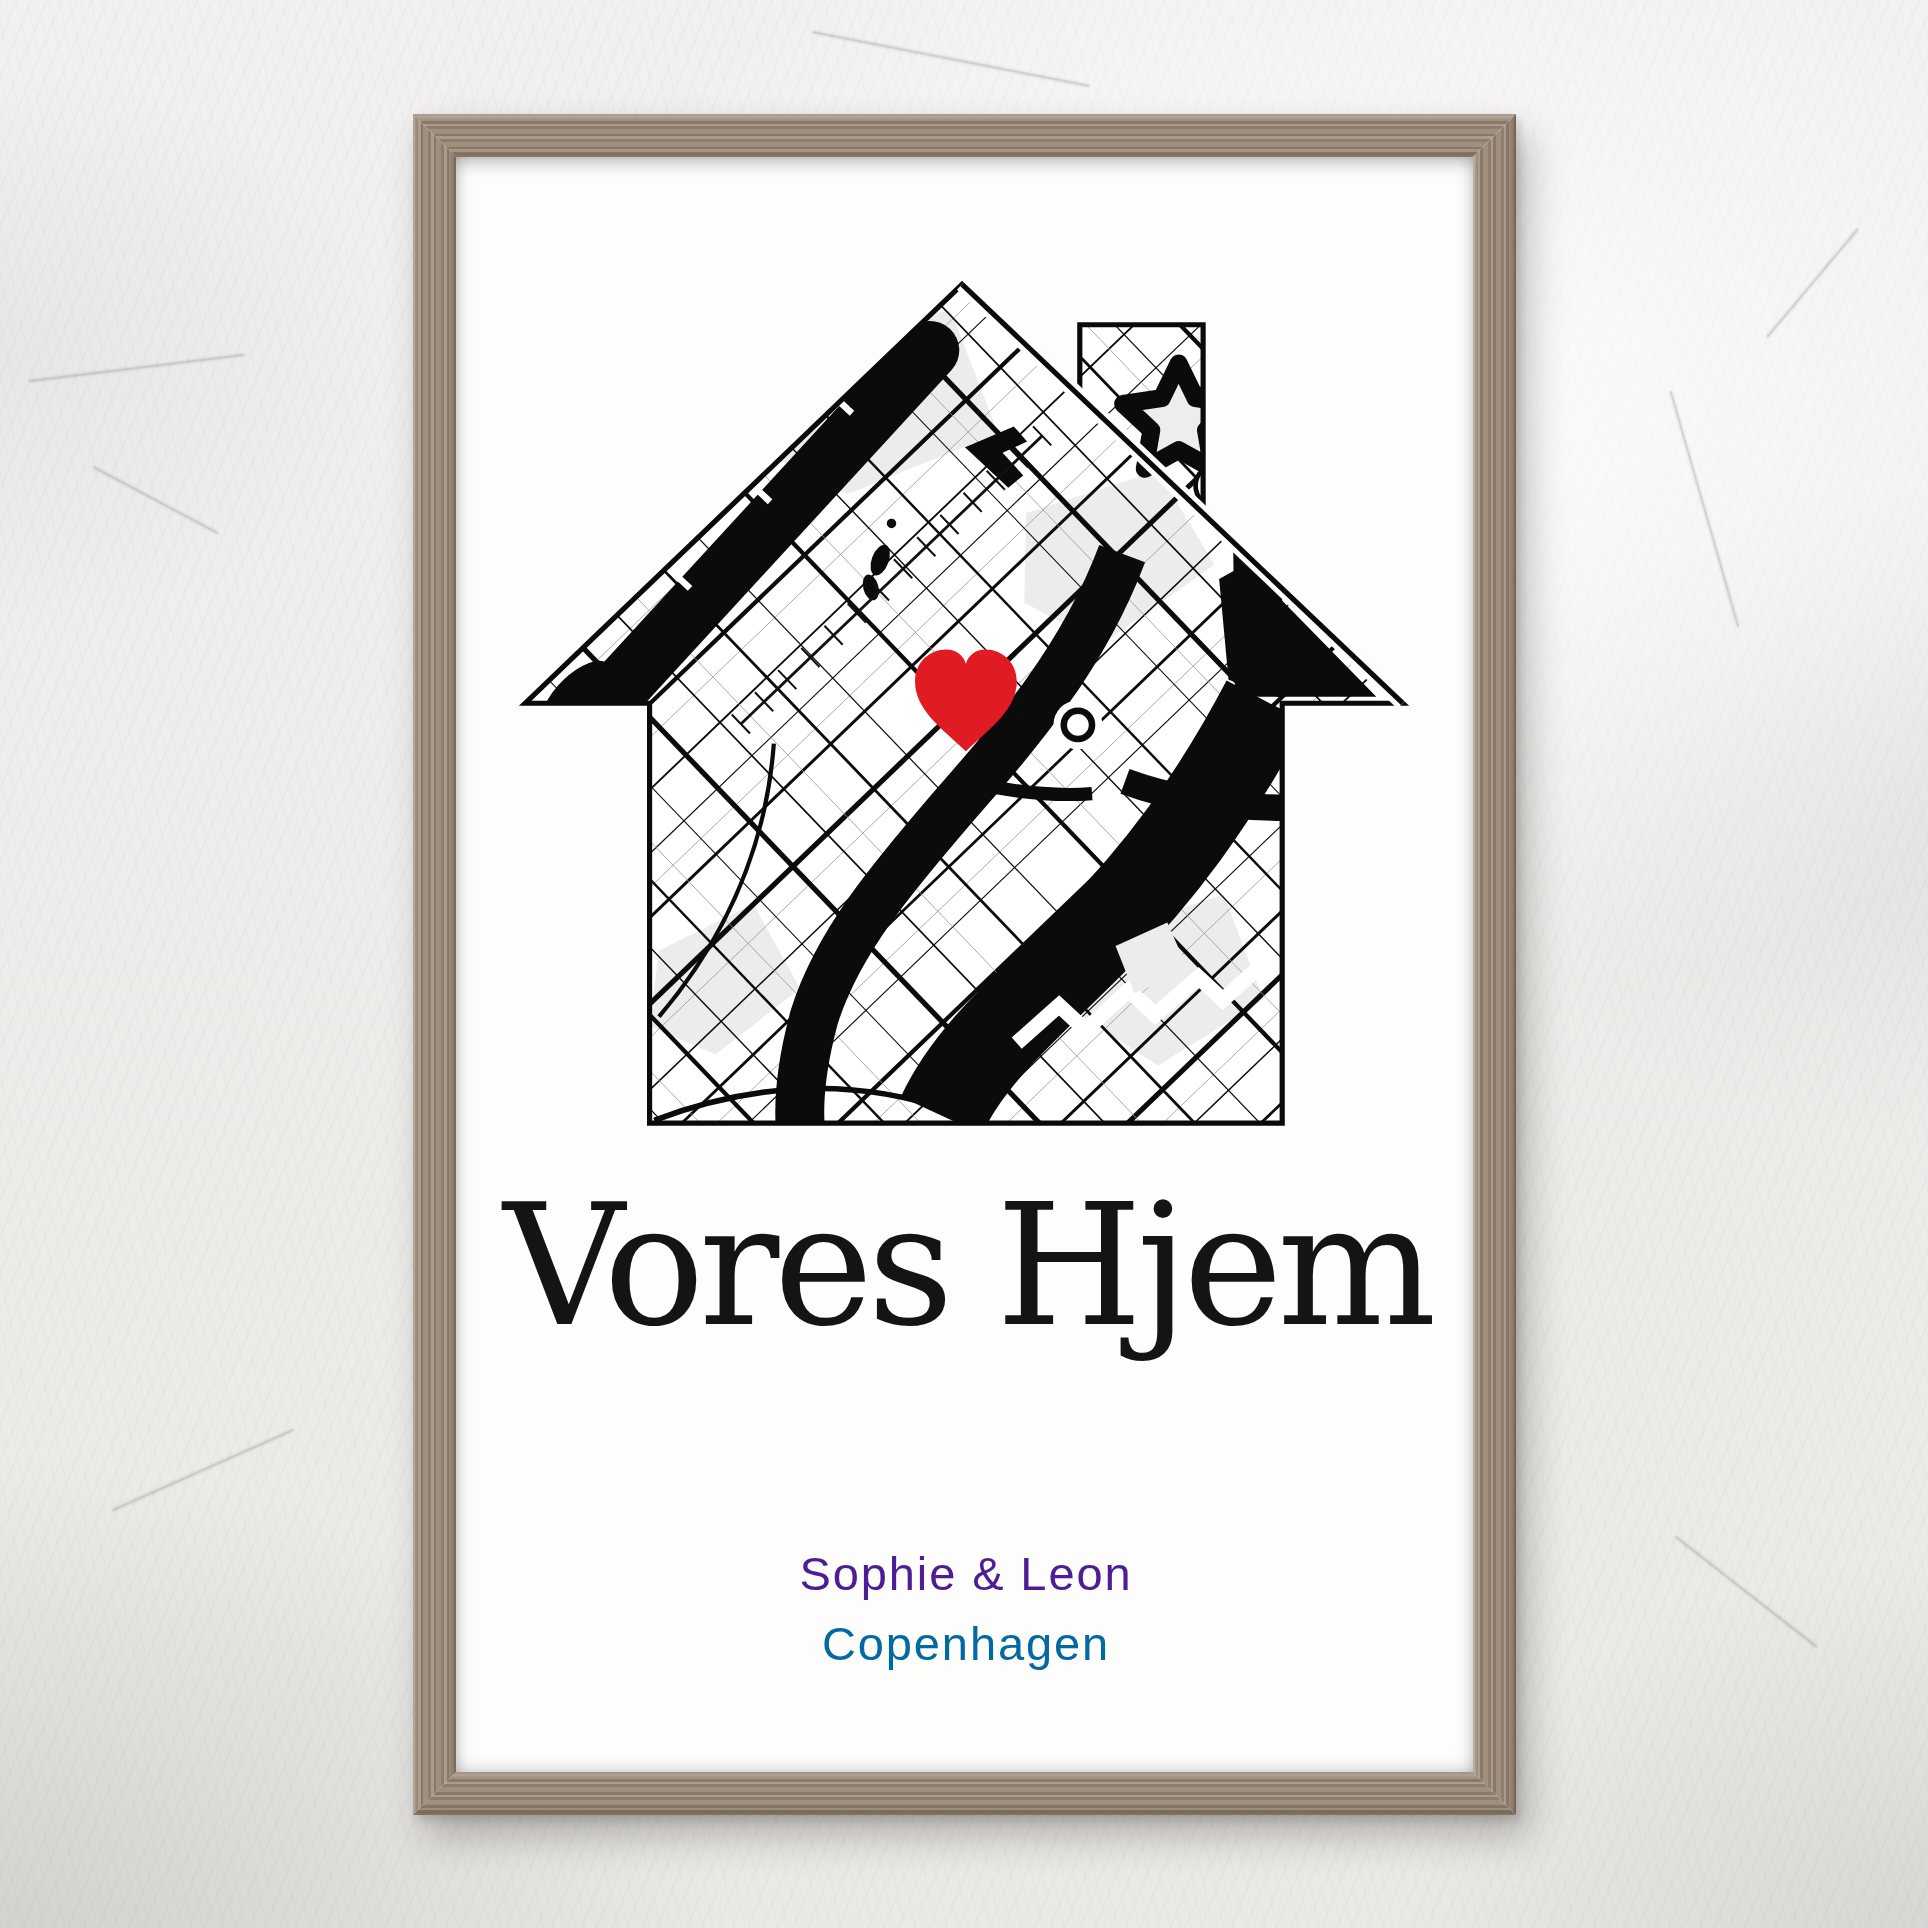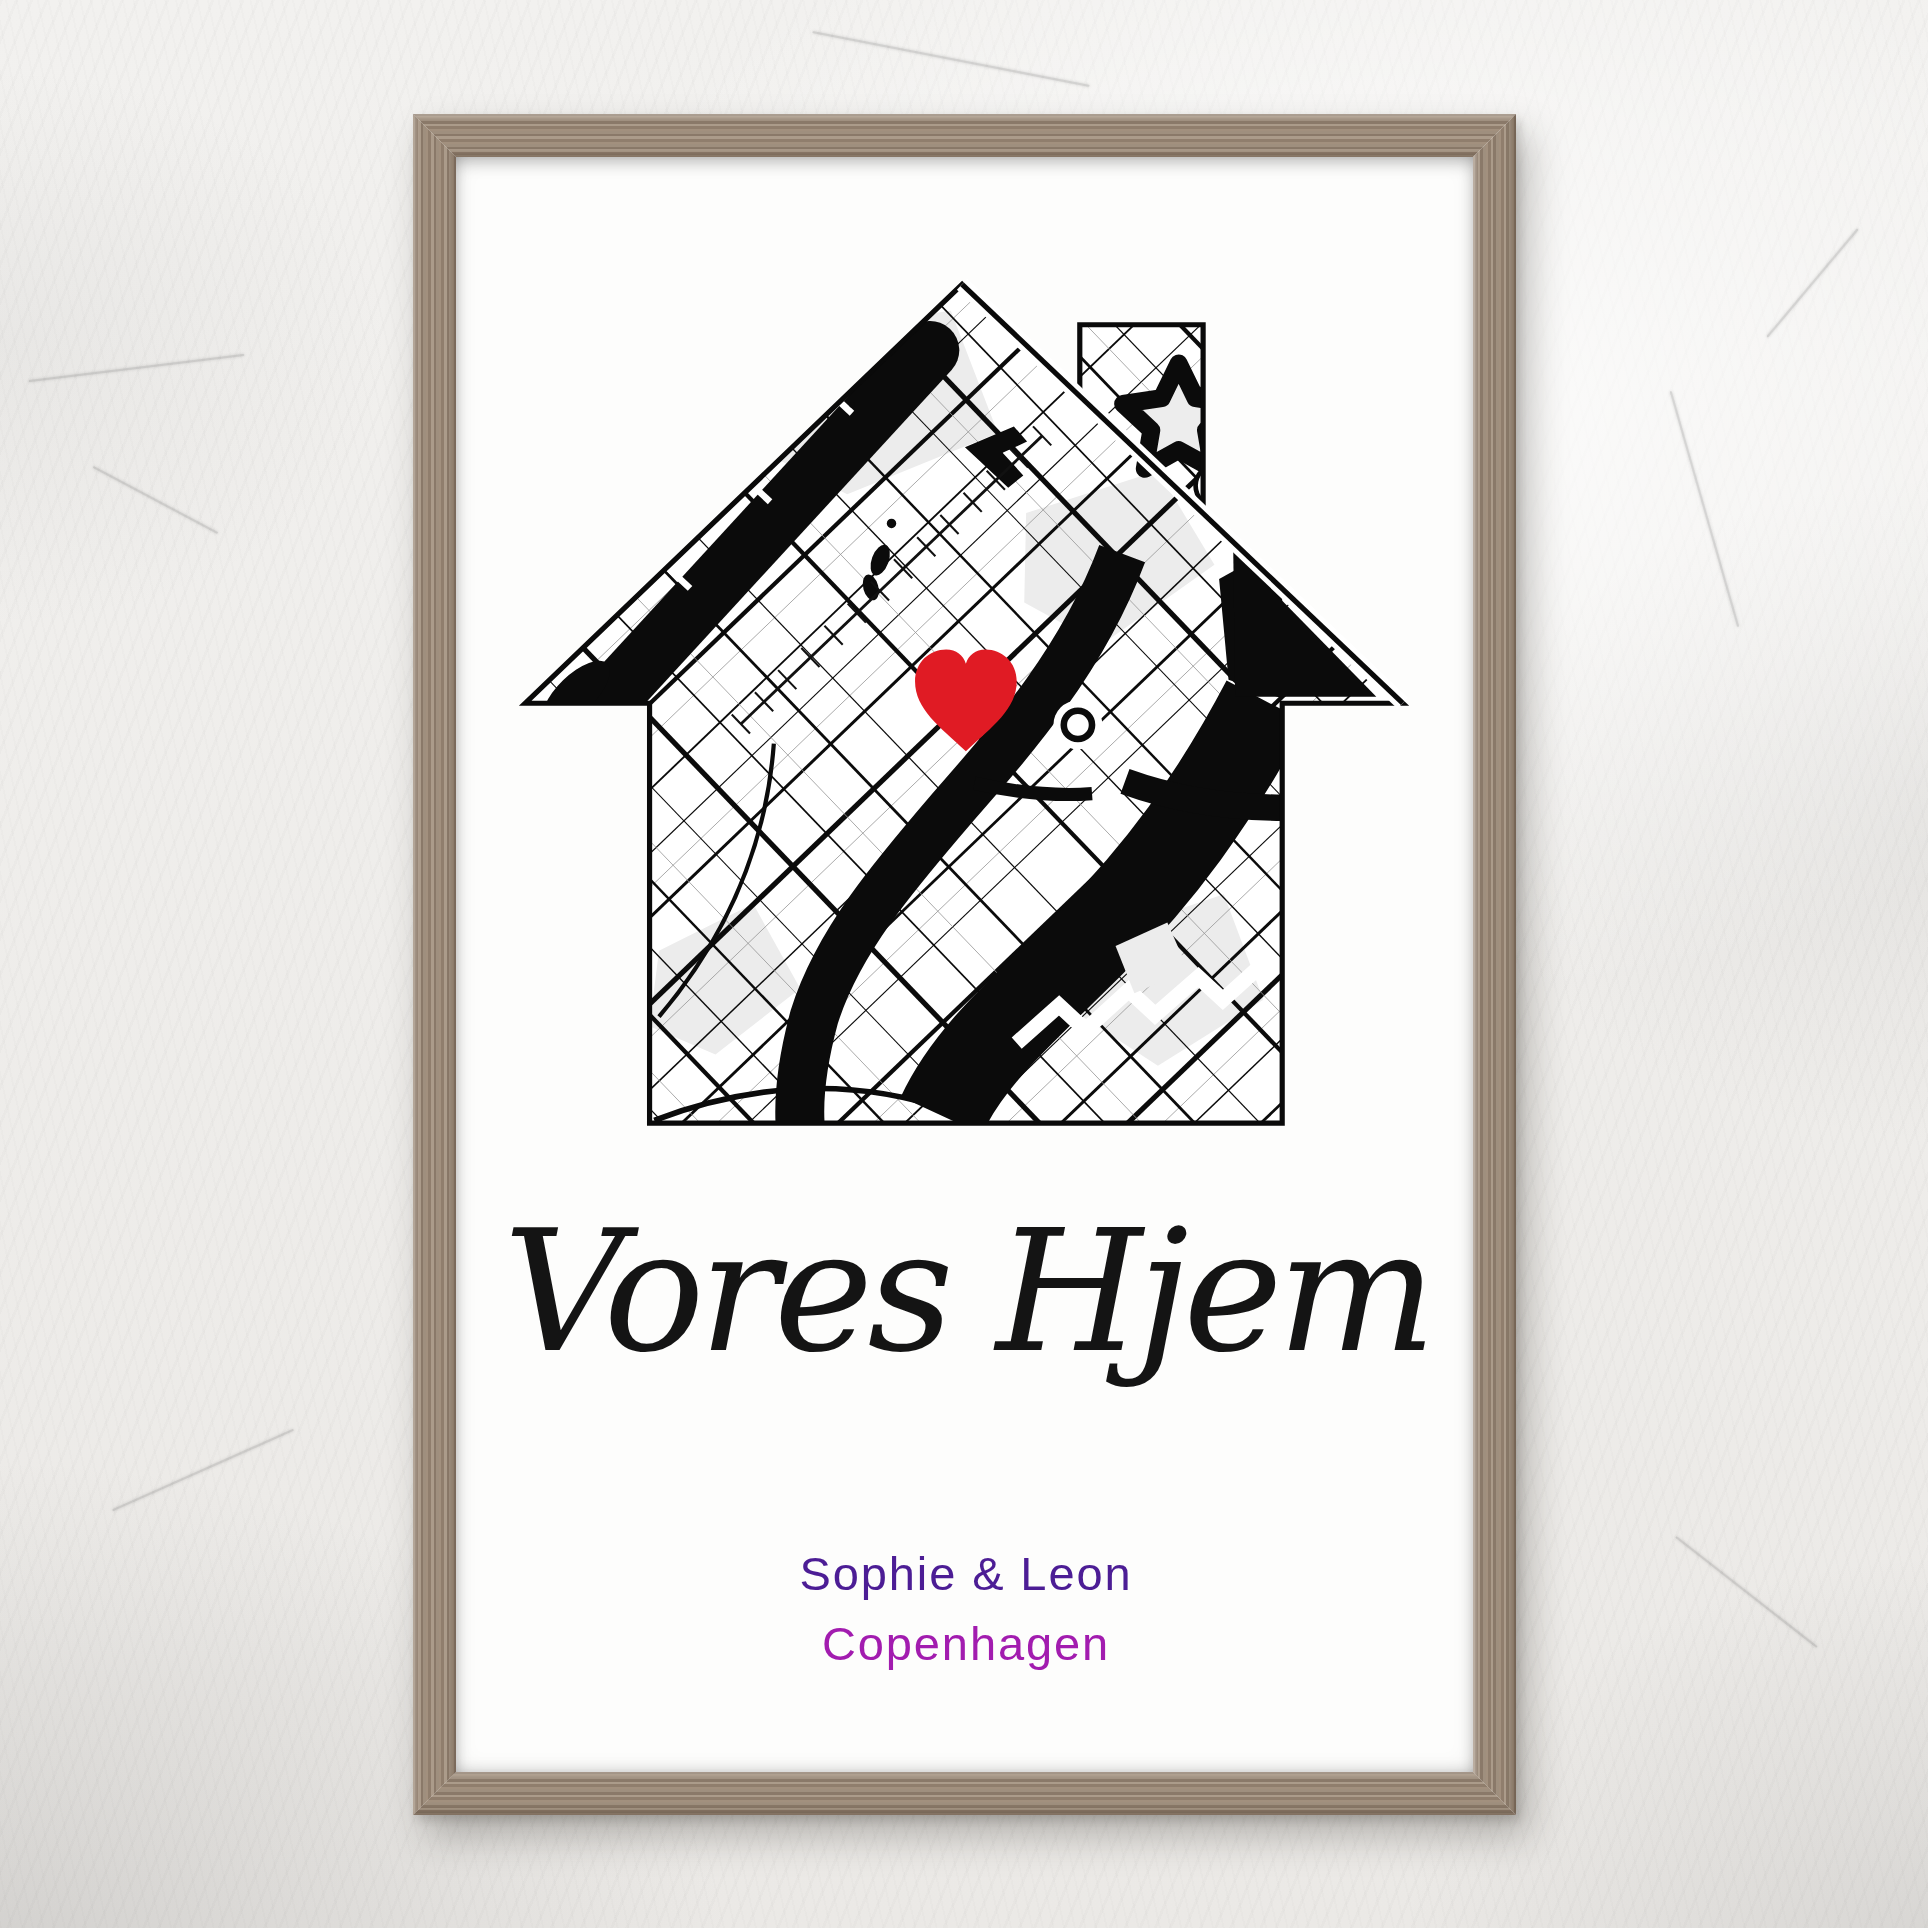--- a/index.html
+++ b/index.html
@@ -29,27 +29,27 @@
      box-shadow:inset 0 3.8px 4.7px rgba(255,255,255,.22), inset 0 -4.7px 6.6px rgba(60,45,35,.35);}
   .bar.left{left:0;clip-path:polygon(0 0,100% 43px,100% calc(100% - 43px),0 100%);
      box-shadow:inset 3.8px 0 3.8px rgba(255,255,255,.22), inset -3.8px 0 5.6px rgba(60,45,35,.28);}
   .bar.right{right:0;clip-path:polygon(0 43px,100% 0,100% 100%,0 calc(100% - 43px));
      box-shadow:inset 3.8px 0 3.8px rgba(255,255,255,.30), inset -3.8px 0 5.6px rgba(60,45,35,.34);}
   .poster{position:absolute;left:43px;top:43px;right:43px;bottom:43px;background:#fdfdfc;
      box-shadow:inset 0 13px 17px -9.4px rgba(0,0,0,.28), inset 0 0 24.5px rgba(0,0,0,.07),
                 inset 11.3px 0 15px -11.3px rgba(0,0,0,.20), inset -11.3px 0 15px -11.3px rgba(0,0,0,.16),
                 inset 0 -11.3px 15px -11.3px rgba(0,0,0,.18);}
   svg.art{position:absolute;left:0;top:0;width:1928px;height:1928px;}
-  .script-title{position:absolute;left:967px;top:1194px;transform:translateX(-50%);
-     font-family:"DejaVu Serif",serif;font-style:italic;font-weight:400;font-size:168px;
+  .script-title{position:absolute;left:967px;top:1168px;transform:translateX(-50%);
+     font-family:"DejaVu Serif",serif;font-weight:400;font-size:168px;
      letter-spacing:-5.6px;color:#141414;white-space:nowrap;}
   .names-line{position:absolute;left:966px;top:1546px;transform:translateX(-50%);
      font-size:47px;letter-spacing:1.9px;color:#4c1d95;white-space:nowrap;}
   .city-line{position:absolute;left:966px;top:1616px;transform:translateX(-50%);
-     font-size:47px;letter-spacing:1.9px;color:#a21caf;white-space:nowrap;}
+     font-size:47px;letter-spacing:1.9px;color:#0369a1;white-space:nowrap;}
 </style>
 </head>
 <body>
 
 <div class="crack" style="left:810px;top:58px;width:282px;transform:rotate(11deg);"></div>
 <div class="crack" style="left:28px;top:367px;width:217px;transform:rotate(-7deg);"></div>
 <div class="crack" style="left:85px;top:499px;width:141px;transform:rotate(28deg);"></div>
 <div class="crack" style="left:1582px;top:508px;width:245px;transform:rotate(74deg);"></div>
 <div class="crack" style="left:104px;top:1469px;width:198px;transform:rotate(-24deg);"></div>
 <div class="crack" style="left:1657px;top:1591px;width:179px;transform:rotate(38deg);"></div>

